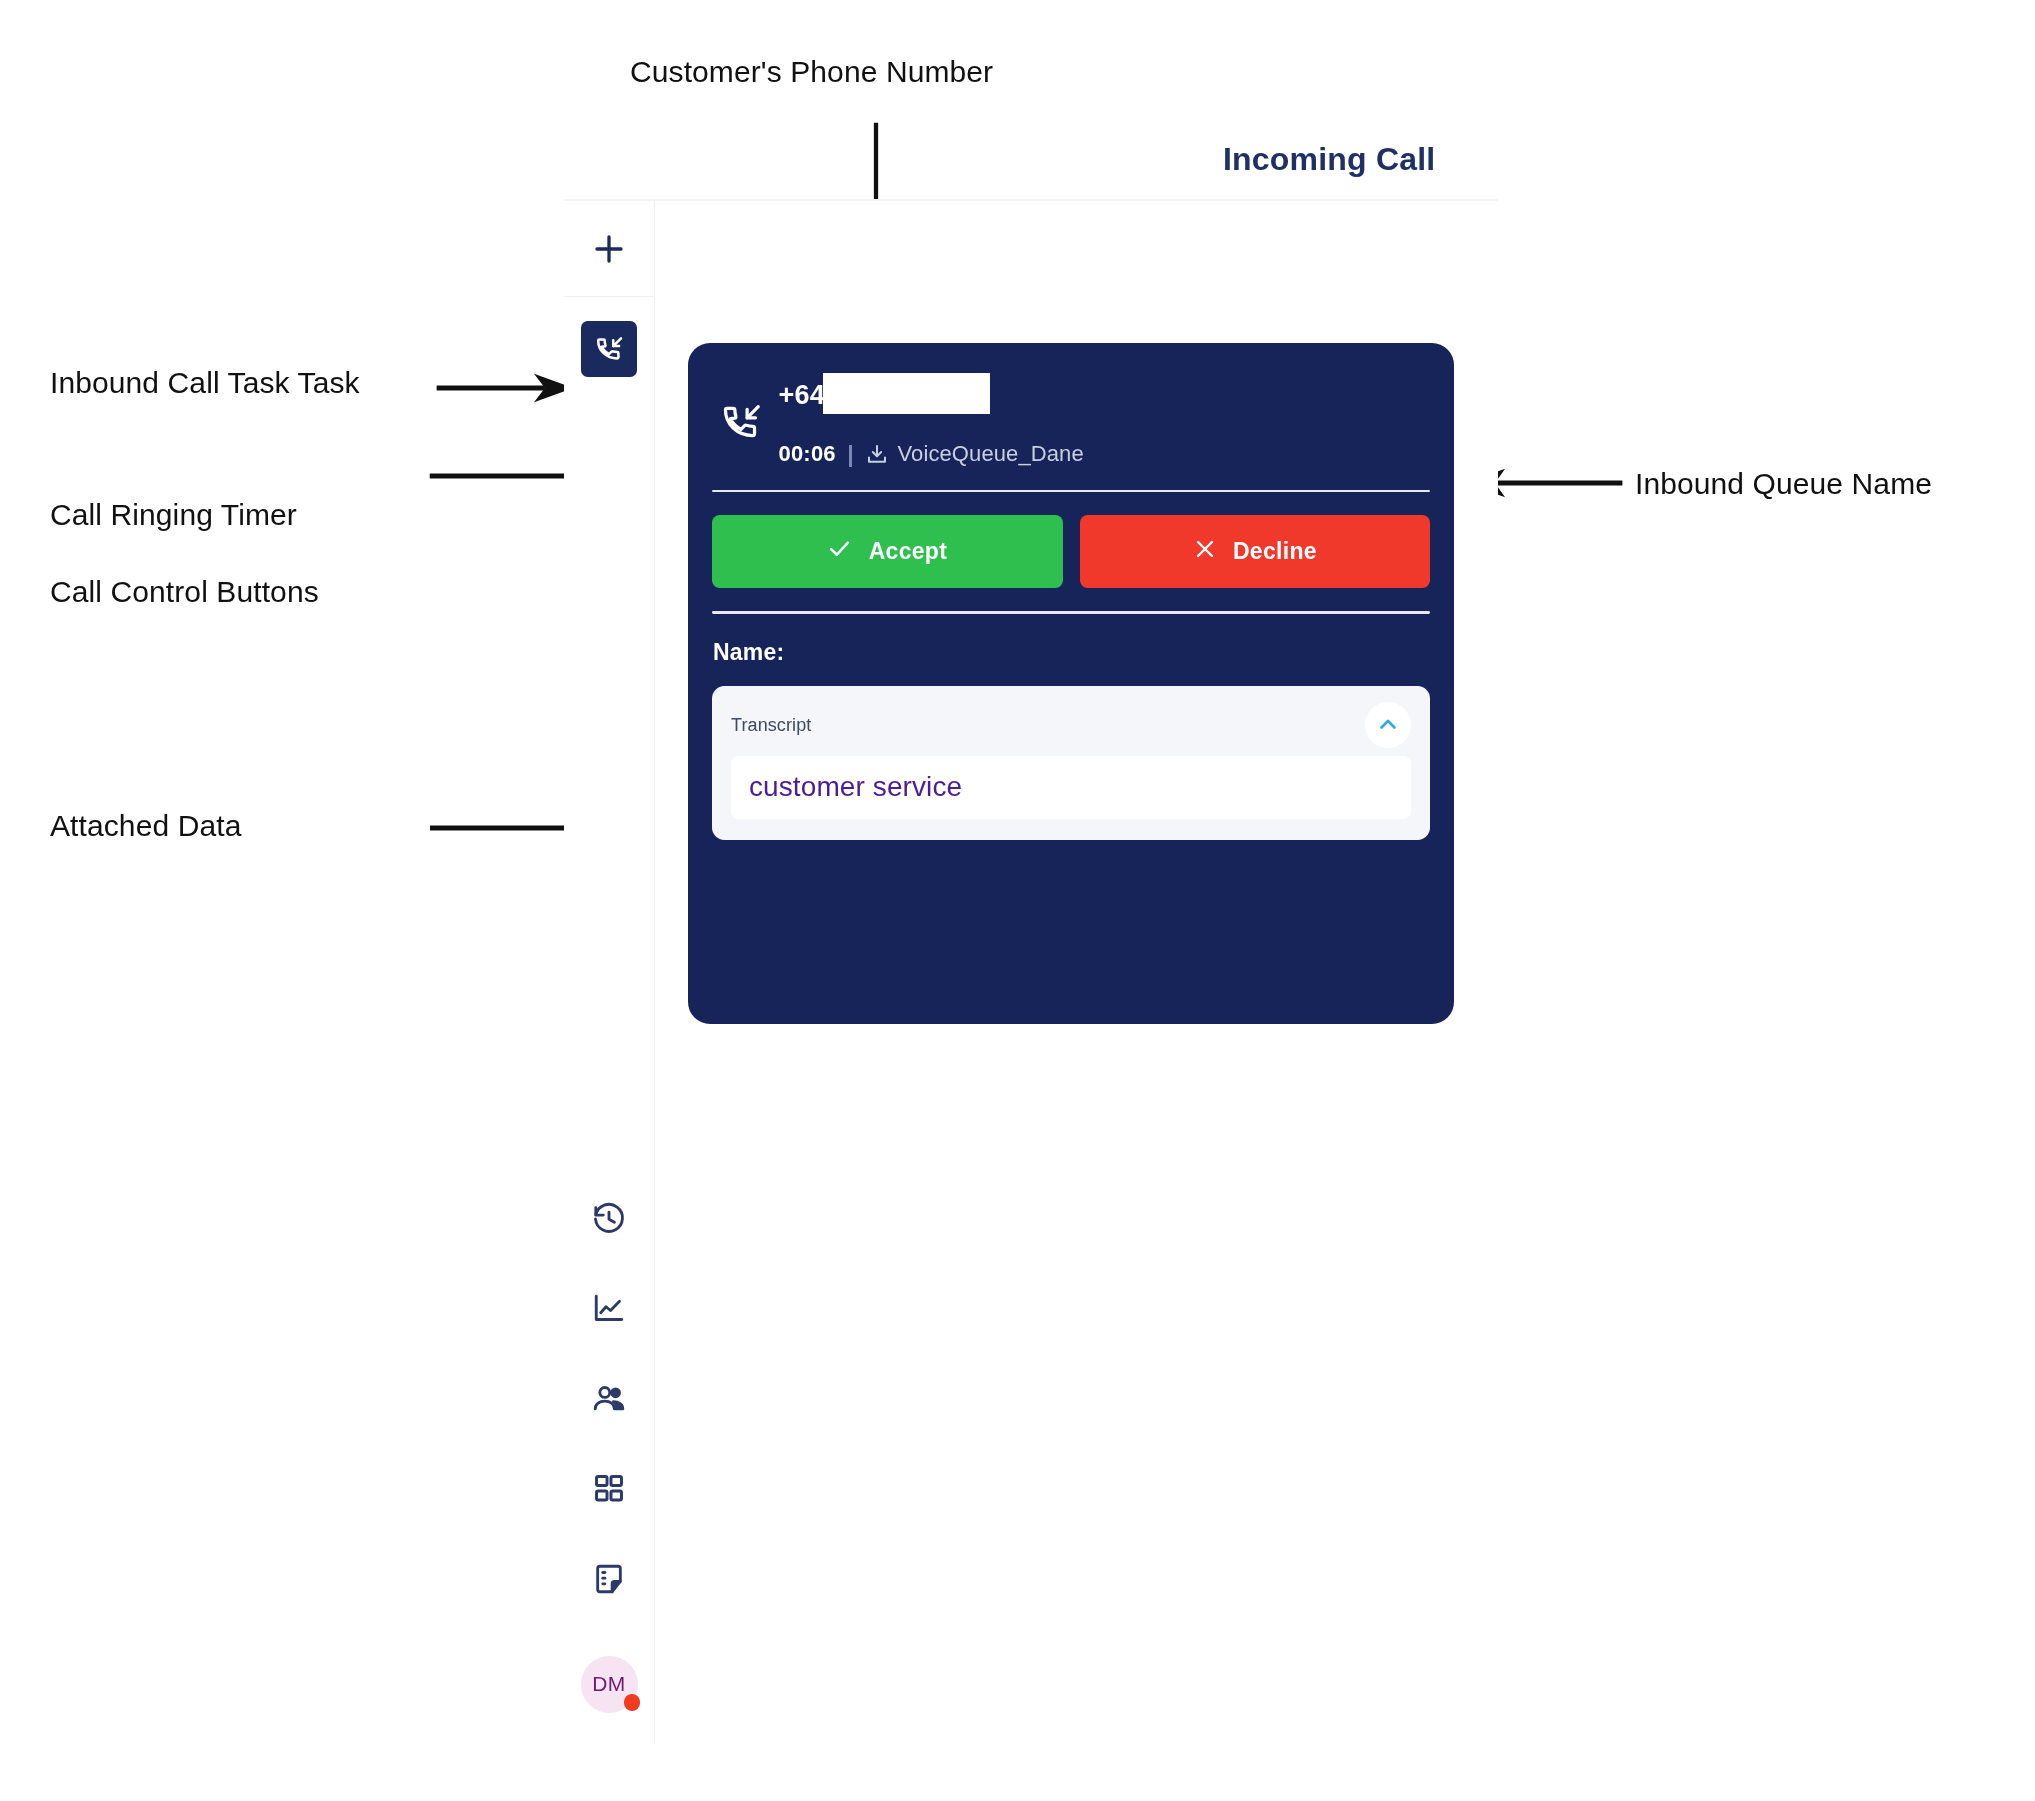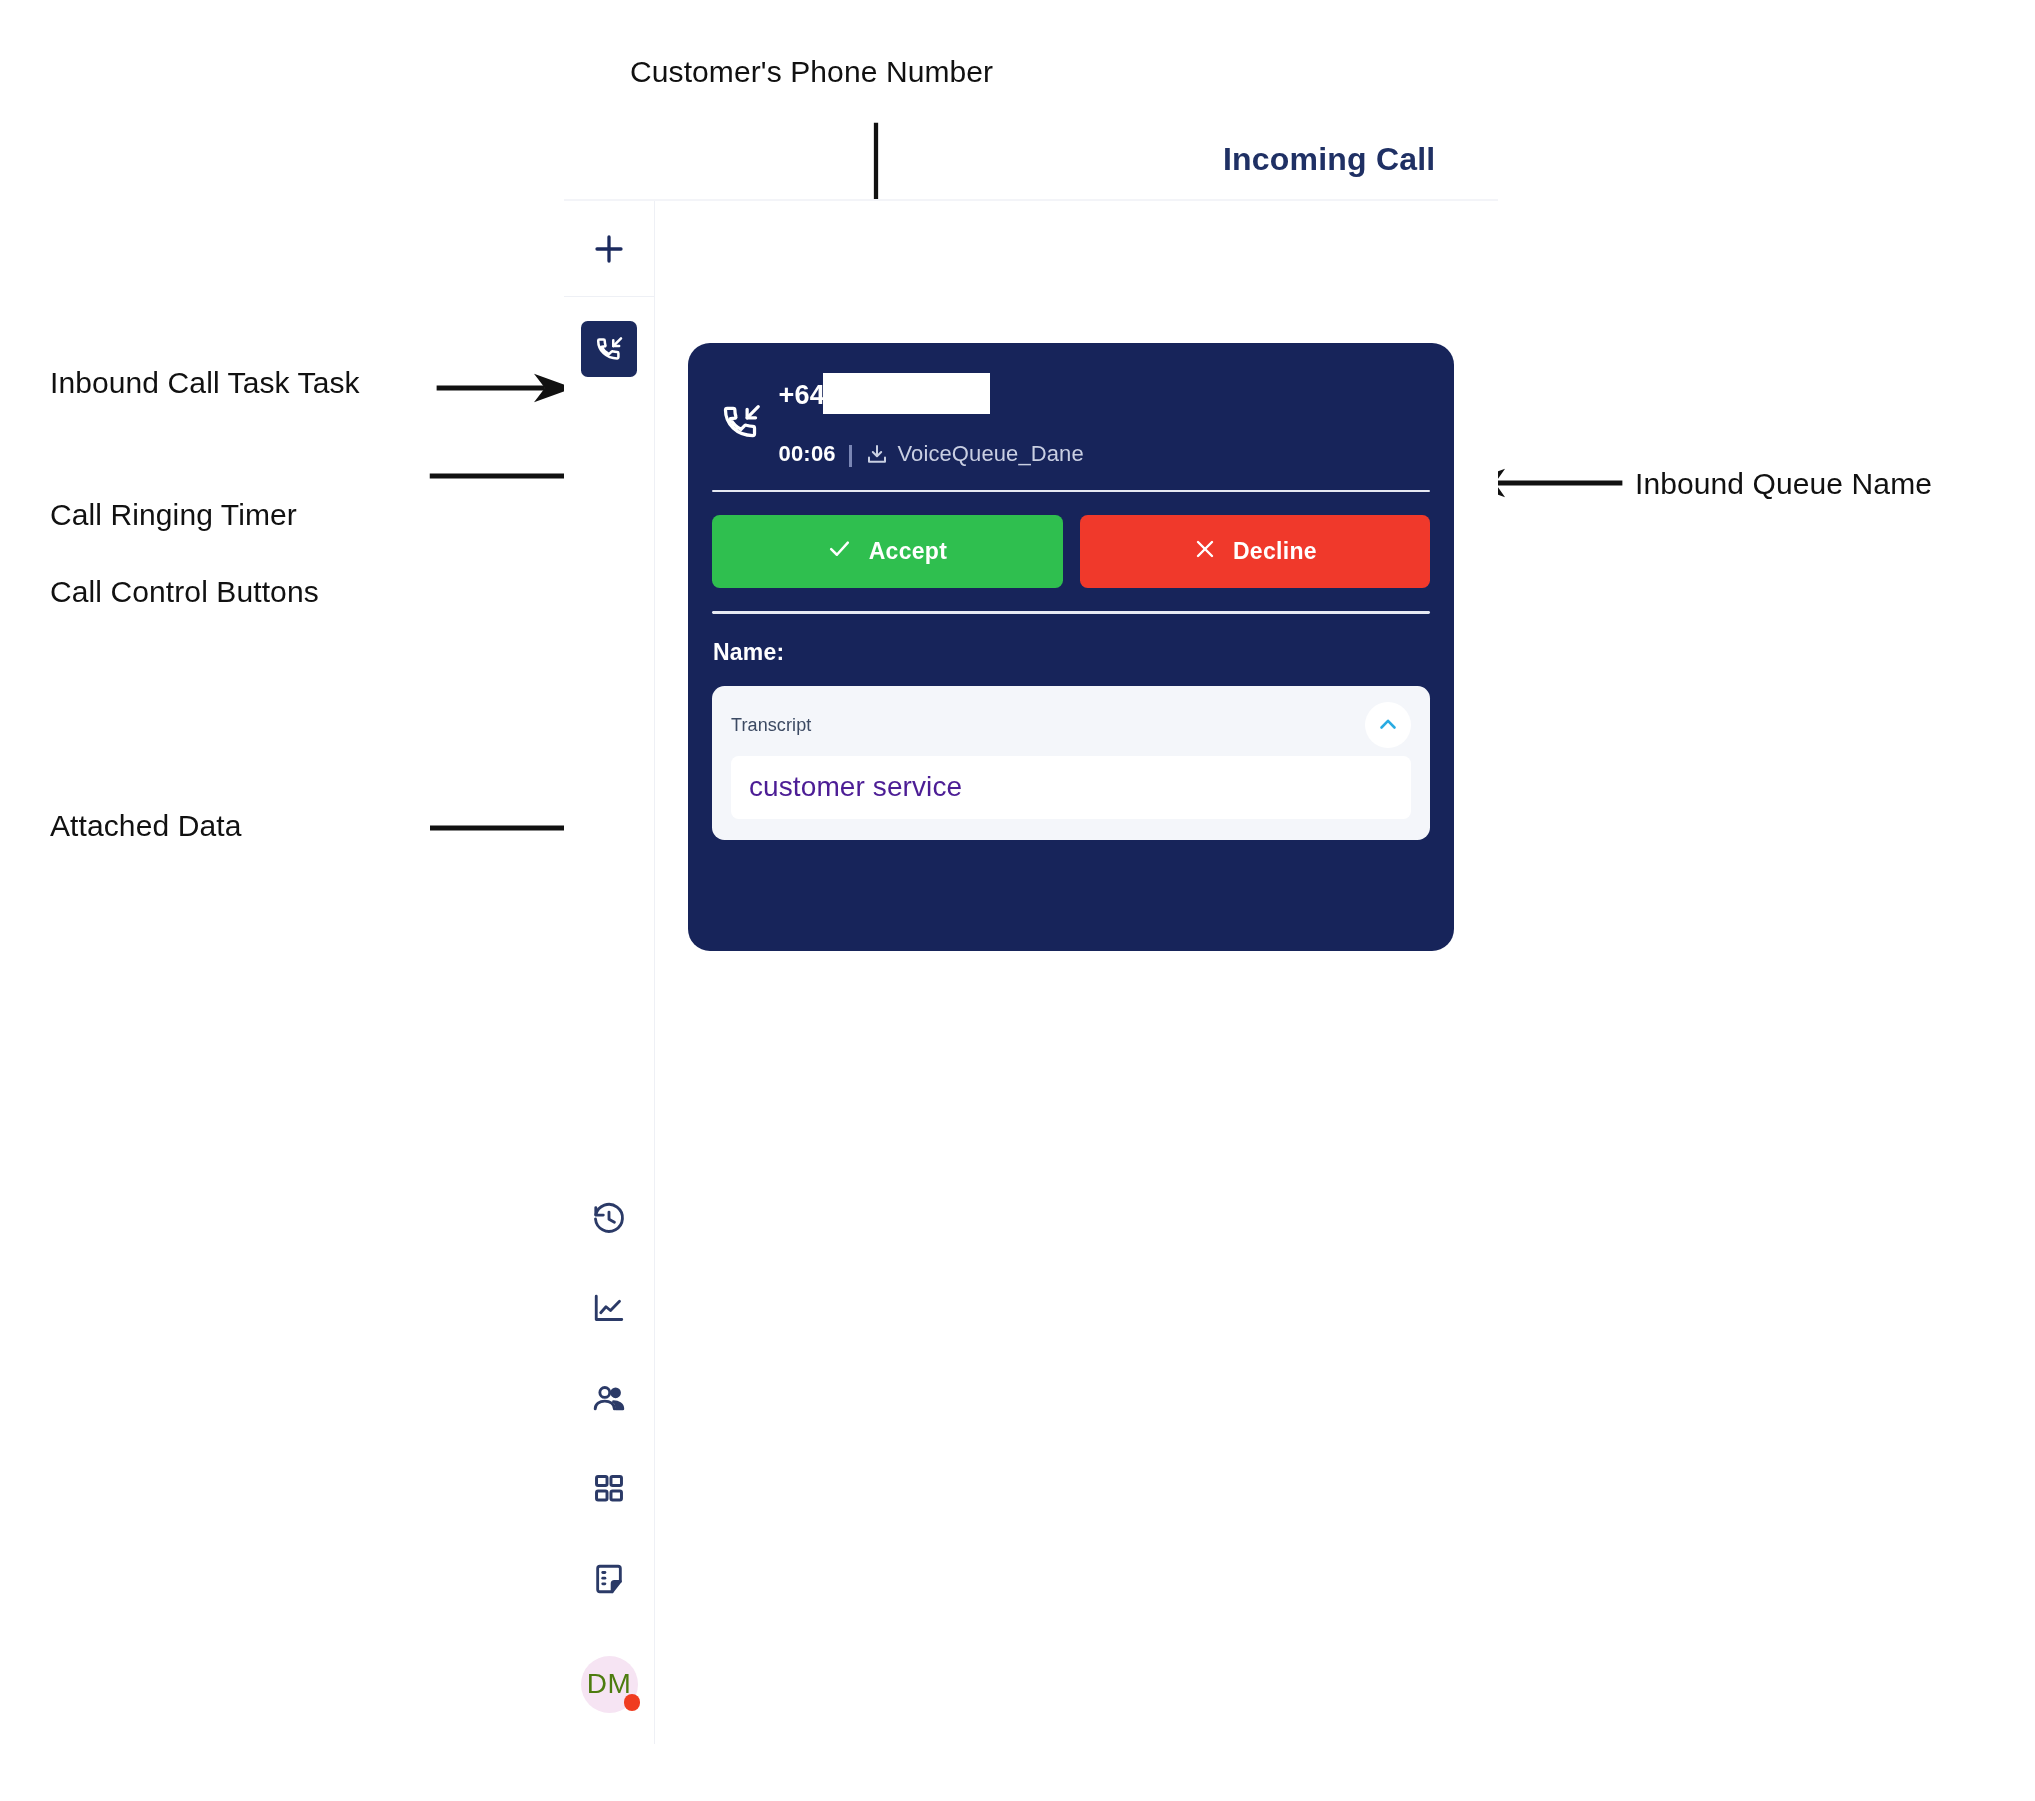--- a/index.html
+++ b/index.html
@@ -103,22 +103,22 @@
   }
   .sb-avatar {
     position: relative;
     width: 57px;
     height: 57px;
     border-radius: 50%;
     background: #f6e4f3;
     display: flex;
     align-items: center;
     justify-content: center;
-    color: #4d7c0f;
-    font-size: 28px;
+    color: #701a75;
+    font-size: 21px;
     font-weight: 400;
     letter-spacing: 0.5px;
   }
   .sb-avatar .status-dot {
     position: absolute;
     right: -2.9px;
     bottom: 1.9px;
     width: 16.3px;
     height: 16.3px;
     border-radius: 50%;
@@ -146,21 +146,21 @@
     letter-spacing: 0.2px;
     white-space: nowrap;
   }
 
   
   #call-card {
     position: absolute;
     left: 688px;
     top: 343px;
     width: 766px;
-    height: 608px;
+    height: 681px;
     background: #17245a;
     border-radius: 22px;
     box-sizing: border-box;
     padding: 0;
   }
 
   .card-head {
     display: flex;
     align-items: center;
     padding: 34px 0 0 26px;

